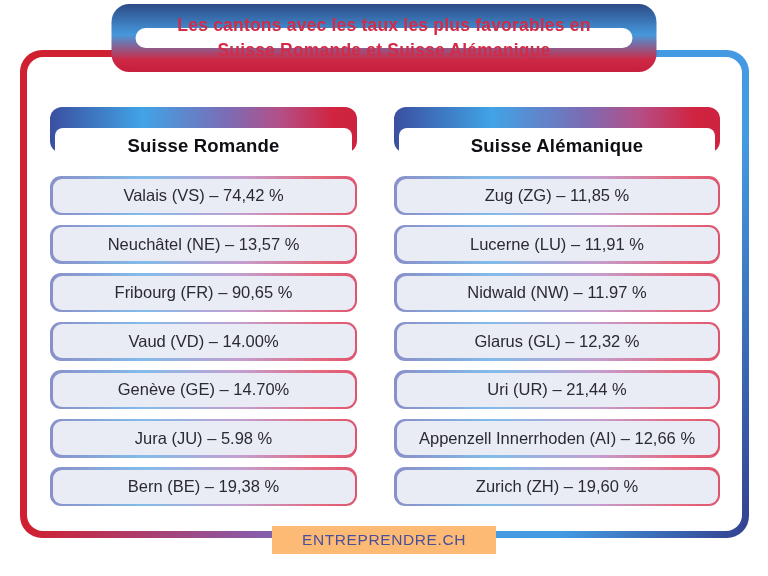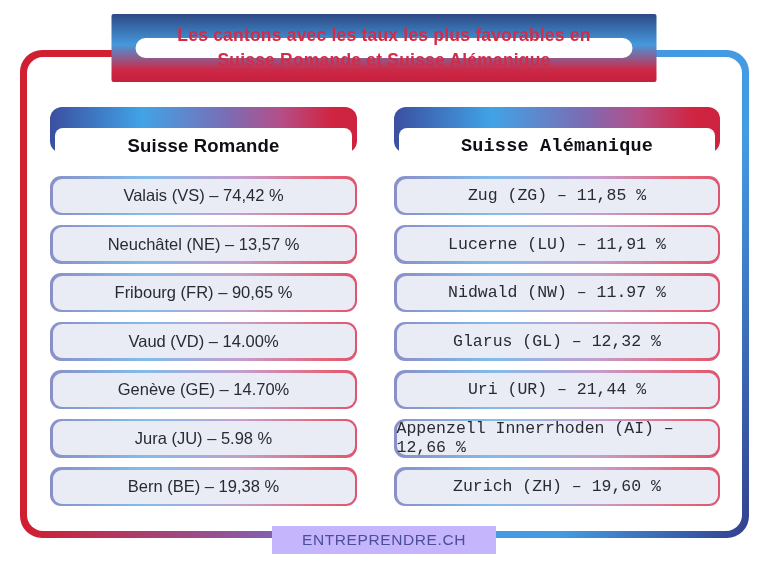--- a/index.html
+++ b/index.html
@@ -29,24 +29,24 @@
   }
   .frame-inner {
     width: 100%; height: 100%;
     background: #ffffff;
     border-radius: 16px;
   }
 
   
   .title-box {
     position: absolute;
-    left: 50%; top: 14px;
+    left: 50%; top: 4px;
     transform: translateX(-50%);
     width: 545px; height: 68px;
-    border-radius: 2px;
+    border-radius: 18px;
     padding: 24px;
     background: linear-gradient(180deg,
       #2d4a85 0%, #4698dc 45%, #cd2846 82%, #c71f3e 100%);
   }
   .title-inner {
     width: 100%; height: 100%;
     background: #ffffff;
     border-radius: 11px;
     display: flex;
     flex-direction: column;
@@ -63,21 +63,21 @@
   
   .columns {
     position: absolute;
     left: 50px; top: 107px;
     width: 670px;
     display: flex;
     gap: 37px;
   }
   .column { display: flex; flex-direction: column; }
   .column.left  { width: 307px; }
-  .column.right { width: 326px; font-family: Liberation Mono, monospace; }
+  .column.right { width: 326px; }
 
   .header-box {
     height: 46px;
     border-radius: 12px;
     padding: 5px;
     background: linear-gradient(90deg,
       #3b4fa0 0%, #41a3e6 30%, #7b6cb4 58%, #b44f88 75%, #d02440 92%, #cd2340 100%);
   }
   .header-inner {
     width: 100%; height: 100%;
@@ -111,21 +111,21 @@
     display: flex; align-items: center; justify-content: center;
     font-size: 16.5px;
     color: #2a2a32;
   }
 
   
   .footer {
     position: absolute;
     left: 50%; top: 526px;
     transform: translateX(-50%);
-    background: #c4b5fd;
+    background: #fdba74;
     padding: 0 30px;
     line-height: 28px;
     font-size: 15.5px;
     letter-spacing: 0.6px;
     color: #4a4f9c;
     white-space: nowrap;
   }
 </style>
 </head>
 <body>

